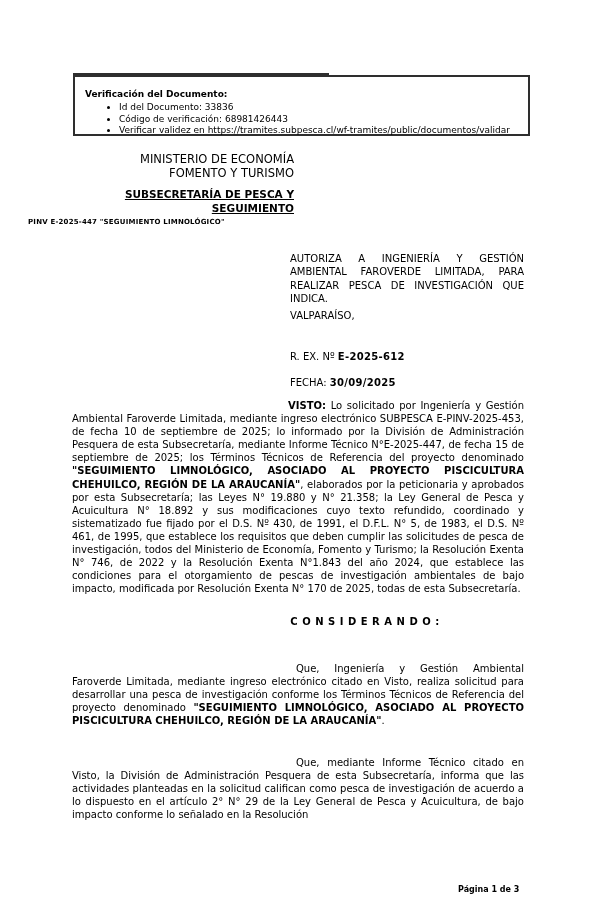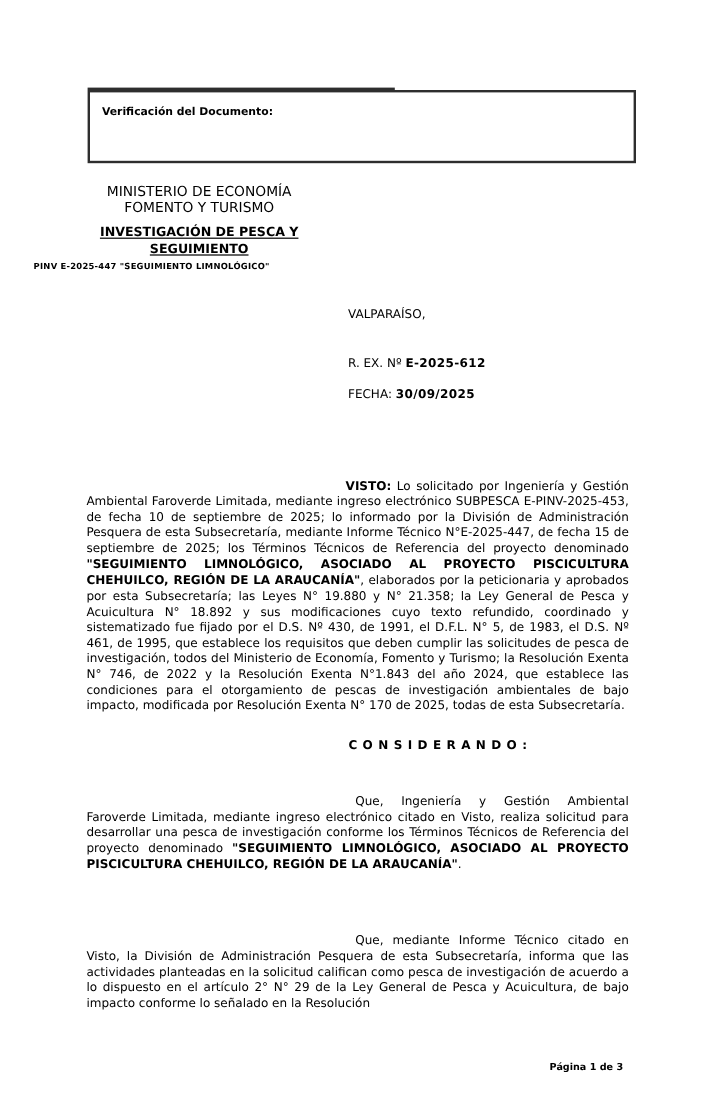--- a/index.html
+++ b/index.html
@@ -40,21 +40,21 @@
     line-height: 11.5px;
     list-style: disc;
   }
   .verify-list li { white-space: nowrap; }
 
   
   .letterhead {
     position: absolute;
     left: 38px; top: 152px;
     width: 256px;
-    text-align: center;
+    text-align: right;
   }
   .ministry {
     font-size: 11.5px;
     line-height: 14px;
   }
   .subsecretaria {
     margin-top: 8px;
     font-size: 10.5px;
     line-height: 13.5px;
     font-weight: bold;
@@ -98,52 +98,58 @@
     left: 72px; top: 616px;
     width: 452px;
     box-sizing: border-box;
     padding-left: 138px;
     text-align: center;
     font-size: 10px;
     font-weight: bold;
     letter-spacing: 4.5px;
   }
   .para1 { top: 662px; text-indent: 224px; }
-  .para2 { top: 778px; text-indent: 224px; }
+  .para2 { top: 756px; text-indent: 224px; }
 
   .footer {
     position: absolute;
     left: 458px; top: 885px;
     font-size: 8px;
     font-weight: bold;
   }
 </style>
 </head>
 <body>
 
 <div class="page">
 
   <div class="verify-box">
     <div class="verify-notch"></div>
     <div class="verify-title">Verificación del Documento:</div>
+    <ul class="verify-list">
+      <li>Id del Documento: 33836</li>
+      <li>Código de verificación: 68981426443</li>
+      <li>Verificar validez en https://tramites.subpesca.cl/wf-tramites/public/documentos/validar</li>
+    </ul>
   </div>
 
   <div class="letterhead">
     <div class="ministry">
       <div>MINISTERIO DE ECONOMÍA</div>
       <div>FOMENTO Y TURISMO</div>
     </div>
     <div class="subsecretaria">
-      <div>INVESTIGACIÓN DE PESCA Y</div>
+      <div>SUBSECRETARÍA DE PESCA Y</div>
       <div>SEGUIMIENTO</div>
     </div>
   </div>
   <div class="project-ref">PINV E-2025-447 "SEGUIMIENTO LIMNOLÓGICO"</div>
 
   <div class="subject-block">
+    <p class="subject">AUTORIZA A INGENIERÍA Y GESTIÓN AMBIENTAL FAROVERDE LIMITADA, PARA REALIZAR PESCA DE INVESTIGACIÓN QUE INDICA.</p>
     <div class="city">VALPARAÍSO,</div>
     <div class="res-number"><span>R. EX. Nº </span><b>E-2025-612</b></div>
     <div class="res-date"><span>FECHA: </span><b>30/09/2025</b></div>
   </div>
 
   <p class="bodypara visto"><b>VISTO:</b><span> Lo solicitado por Ingeniería y Gestión Ambiental Faroverde Limitada, mediante ingreso electrónico SUBPESCA E-PINV-2025-453, de fecha 10 de septiembre de 2025; lo informado por la División de Administración Pesquera de esta Subsecretaría, mediante Informe Técnico N°E-2025-447, de fecha 15 de septiembre de 2025; los Términos Técnicos de Referencia del proyecto denominado </span><b>"SEGUIMIENTO LIMNOLÓGICO, ASOCIADO AL PROYECTO PISCICULTURA CHEHUILCO, REGIÓN DE LA ARAUCANÍA"</b><span>, elaborados por la peticionaria y aprobados por esta Subsecretaría; las Leyes N° 19.880 y N° 21.358; la Ley General de Pesca y Acuicultura N° 18.892 y sus modificaciones cuyo texto refundido, coordinado y sistematizado fue fijado por el D.S. Nº 430, de 1991, el D.F.L. N° 5, de 1983, el D.S. Nº 461, de 1995, que establece los requisitos que deben cumplir las solicitudes de pesca de investigación, todos del Ministerio de Economía, Fomento y Turismo; la Resolución Exenta N° 746, de 2022 y la Resolución Exenta N°1.843 del año 2024, que establece las condiciones para el otorgamiento de pescas de investigación ambientales de bajo impacto, modificada por Resolución Exenta N° 170 de 2025, todas de esta Subsecretaría.</span></p>
 
   <div class="considerando-heading">CONSIDERANDO:</div>
 
   <p class="bodypara para1"><span>Que, Ingeniería y Gestión Ambiental Faroverde Limitada, mediante ingreso electrónico citado en Visto, realiza solicitud para desarrollar una pesca de investigación conforme los Términos Técnicos de Referencia del proyecto denominado </span><b>"SEGUIMIENTO LIMNOLÓGICO, ASOCIADO AL PROYECTO PISCICULTURA CHEHUILCO, REGIÓN DE LA ARAUCANÍA"</b><span>.</span></p>

